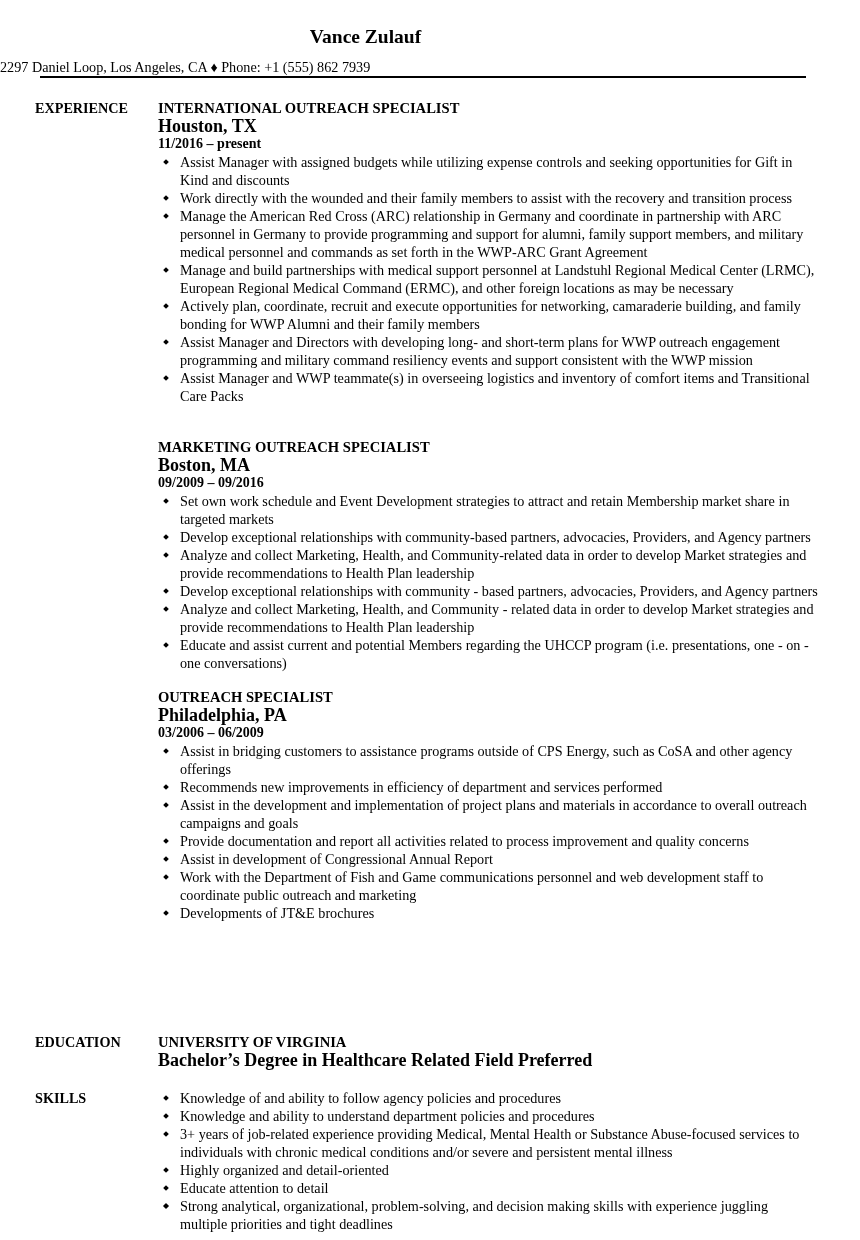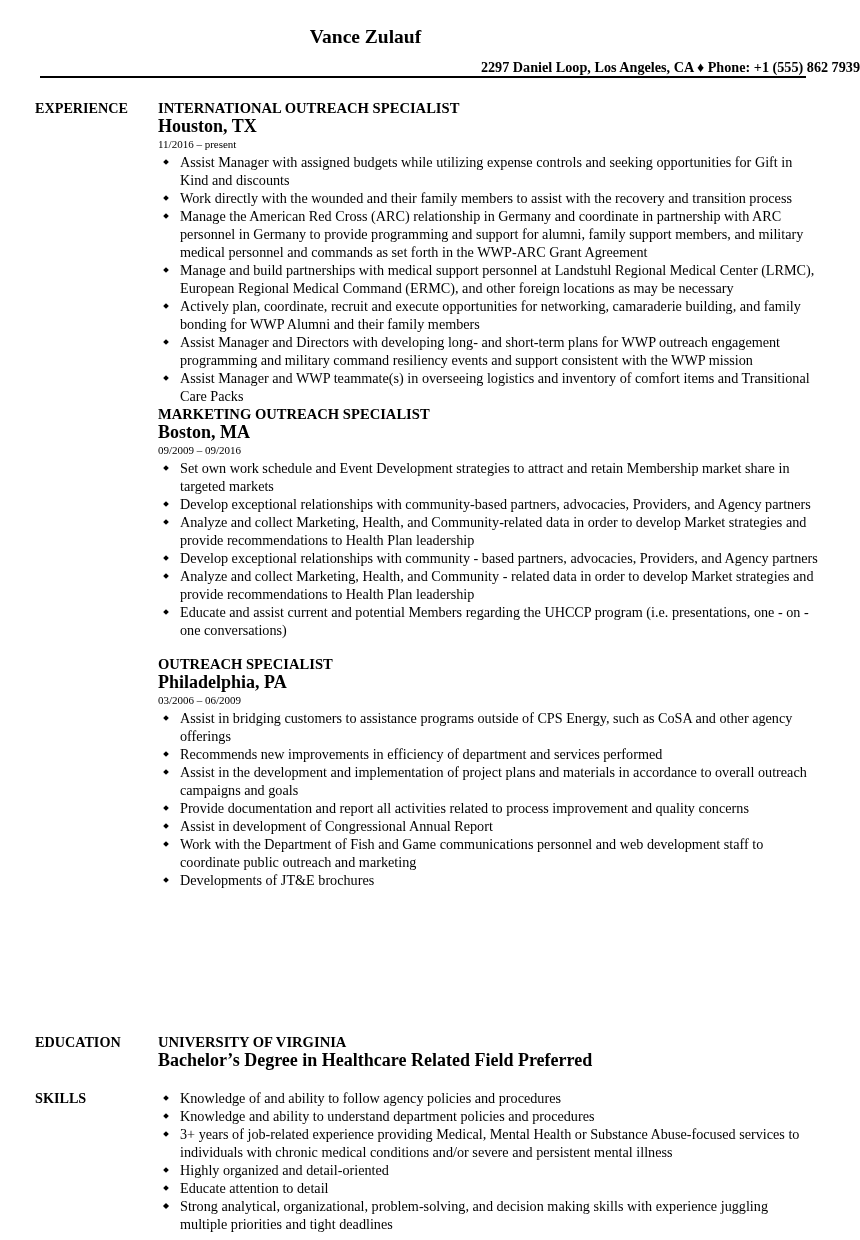--- a/index.html
+++ b/index.html
@@ -31,22 +31,22 @@
       text-align: center;
       font-weight: bold;
       font-size: 19.5px;
       line-height: 24px;
     }
     .contact {
       position: absolute;
       top: 58px;
       left: 0;
       width: 860px;
-      text-align: right;
-      font-weight: bold;
+      text-align: left;
+      font-weight: normal;
       font-size: 14.2px;
       line-height: 18px;
     }
     .rule {
       position: absolute;
       top: 76px;
       left: 40px;
       width: 766px;
       height: 2px;
       background: #000000;
@@ -80,23 +80,24 @@
       text-transform: uppercase;
       margin: 0;
     }
     .job-location, .degree {
       font-weight: bold;
       font-size: 18px;
       line-height: 18px;
       margin: 0;
     }
     .job-dates {
-      font-size: 11px;
-      line-height: 18px;
-      margin: 0;
+      font-size: 14px;
+      line-height: 18px;
+      margin: 0;
+      font-weight: bold;
     }
     ul.bullets {
       list-style: none;
       margin: 0;
       padding: 0;
     }
     ul.bullets li {
       position: relative;
       padding-left: 22px;
       font-size: 14.2px;
@@ -119,21 +120,21 @@
 <div class="header">
   <div class="name">Vance Zulauf</div>
   <div class="contact">2297 Daniel Loop, Los Angeles, CA ♦ Phone: +1 (555) 862 7939</div>
   <div class="rule"></div>
 </div>
 
 <div class="section" style="top:99px;">
   <div class="section-label">EXPERIENCE</div>
   <div class="section-body">
 
-    <div class="job" style="margin-bottom:0;">
+    <div class="job" style="margin-bottom:33px;">
       <div class="job-title">INTERNATIONAL OUTREACH SPECIALIST</div>
       <div class="job-location">Houston, TX</div>
       <div class="job-dates">11/2016 – present</div>
       <ul class="bullets">
         <li><span class="dot"></span><span>Assist Manager with assigned budgets while utilizing expense controls and seeking opportunities for Gift in Kind and discounts</span></li>
         <li><span class="dot"></span><span>Work directly with the wounded and their family members to assist with the recovery and transition process</span></li>
         <li><span class="dot"></span><span>Manage the American Red Cross (ARC) relationship in Germany and coordinate in partnership with ARC personnel in Germany to provide programming and support for alumni, family support members, and military medical personnel and commands as set forth in the WWP-ARC Grant Agreement</span></li>
         <li><span class="dot"></span><span>Manage and build partnerships with medical support personnel at Landstuhl Regional Medical Center (LRMC), European Regional Medical Command (ERMC), and other foreign locations as may be necessary</span></li>
         <li><span class="dot"></span><span>Actively plan, coordinate, recruit and execute opportunities for networking, camaraderie building, and family bonding for WWP Alumni and their family members</span></li>
         <li><span class="dot"></span><span>Assist Manager and Directors with developing long- and short-term plans for WWP outreach engagement programming and military command resiliency events and support consistent with the WWP mission</span></li>

